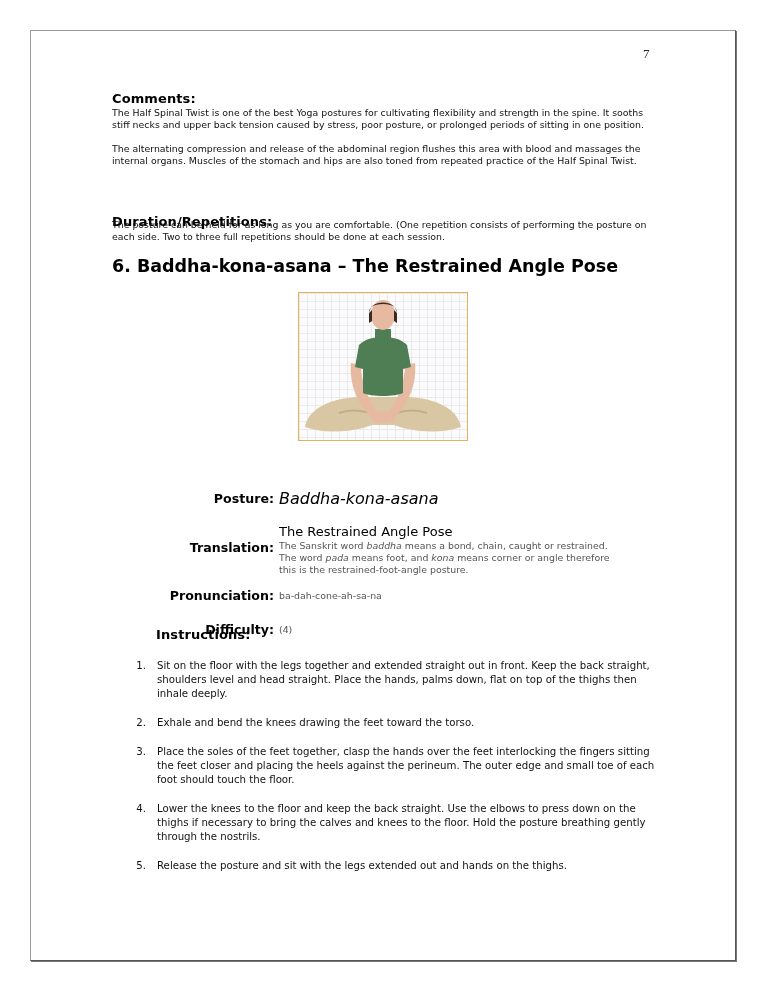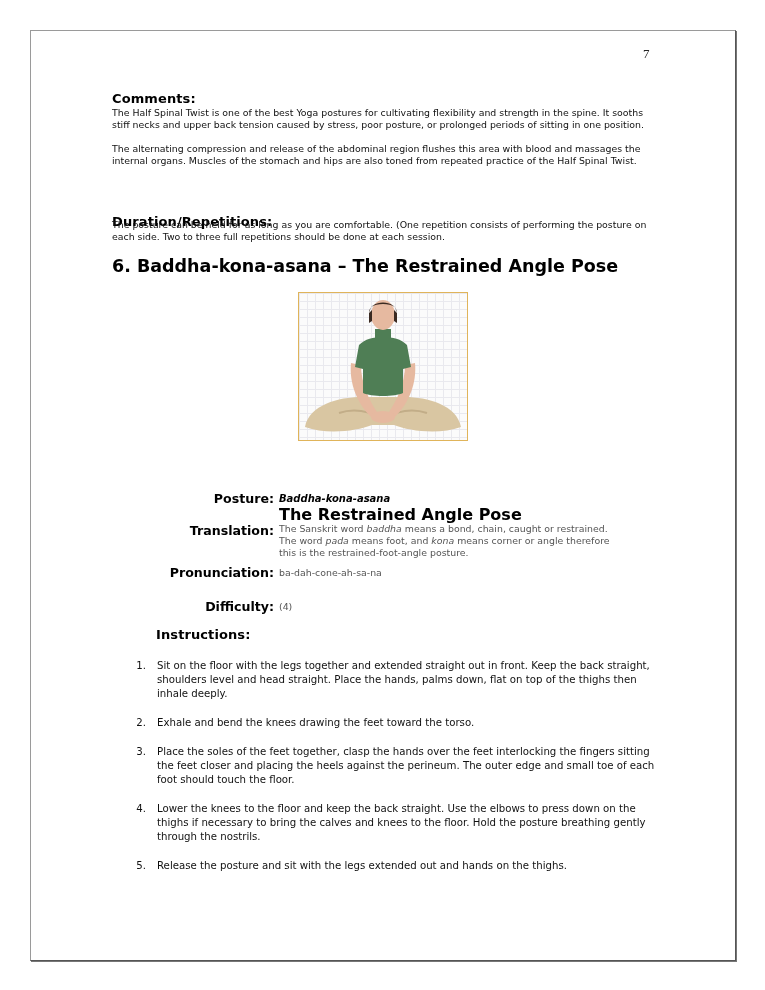--- a/index.html
+++ b/index.html
@@ -19,22 +19,22 @@
            background-color: #fbfbfb;
            background-image:
              linear-gradient(#e9e9ee 1px, transparent 1px),
              linear-gradient(90deg, #e9e9ee 1px, transparent 1px);
            background-size: 8px 8px; }
   .photo svg { position: absolute; left: 0; top: 0; }
   .info { position: absolute; left: 150px; top: 491px; width: 460px; }
   .info-row { display: flex; }
   .info-label { width: 124px; text-align: right; font-weight: bold; font-size: 12.6px; padding-right: 5px; white-space: nowrap; }
   .info-val { flex: 1; font-size: 9.4px; line-height: 12.2px; color: #555; }
-  .posture-name { font-weight: bold; font-style: italic; font-size: 10px; color: #000; line-height: 16px; }
-  .posture-en { font-weight: bold; font-size: 16px; color: #000; line-height: 16px; }
+  .posture-name { font-weight: normal; font-style: italic; font-size: 16px; color: #000; line-height: 16px; }
+  .posture-en { font-weight: normal; font-size: 13px; color: #000; line-height: 16px; margin-top: 17px; }
   .ol { position: absolute; left: 112px; top: 659px; width: 550px; }
   .li { display: flex; font-size: 10.2px; line-height: 14px; color: #111; margin-bottom: 15px; }
   .li-num { width: 45px; text-align: right; padding-right: 11px; flex-shrink: 0; box-sizing: border-box; }
   .li-text { flex: 1; }
   em { font-style: italic; }
 </style>
 </head>
 <body>
 
 <div class="page"></div>
@@ -75,21 +75,21 @@
     <div class="info-label">Posture:</div>
     <div class="info-val">
       <div class="posture-name">Baddha-kona-asana</div>
       <div class="posture-en">The Restrained Angle Pose</div>
     </div>
   </div>
   <div class="info-row" style="margin-top:0;">
     <div class="info-label">Translation:</div>
     <div class="info-val"><span>The Sanskrit word </span><em>baddha</em><span> means a bond, chain, caught or restrained. The word </span><em>pada</em><span> means foot, and </span><em>kona</em><span> means corner or angle therefore this is the restrained-foot-angle posture.</span></div>
   </div>
-  <div class="info-row" style="margin-top:5px;">
+  <div class="info-row" style="margin-top:11px;">
     <div class="info-label">Pronunciation:</div>
     <div class="info-val" style="padding-top:2px;">ba-dah-cone-ah-sa-na</div>
   </div>
   <div class="info-row" style="margin-top:19px;">
     <div class="info-label">Difficulty:</div>
     <div class="info-val" style="padding-top:2px;">(4)</div>
   </div>
 </div>
 
 <div class="h-sub" style="top:627px;margin-left:44px;">Instructions:</div>

